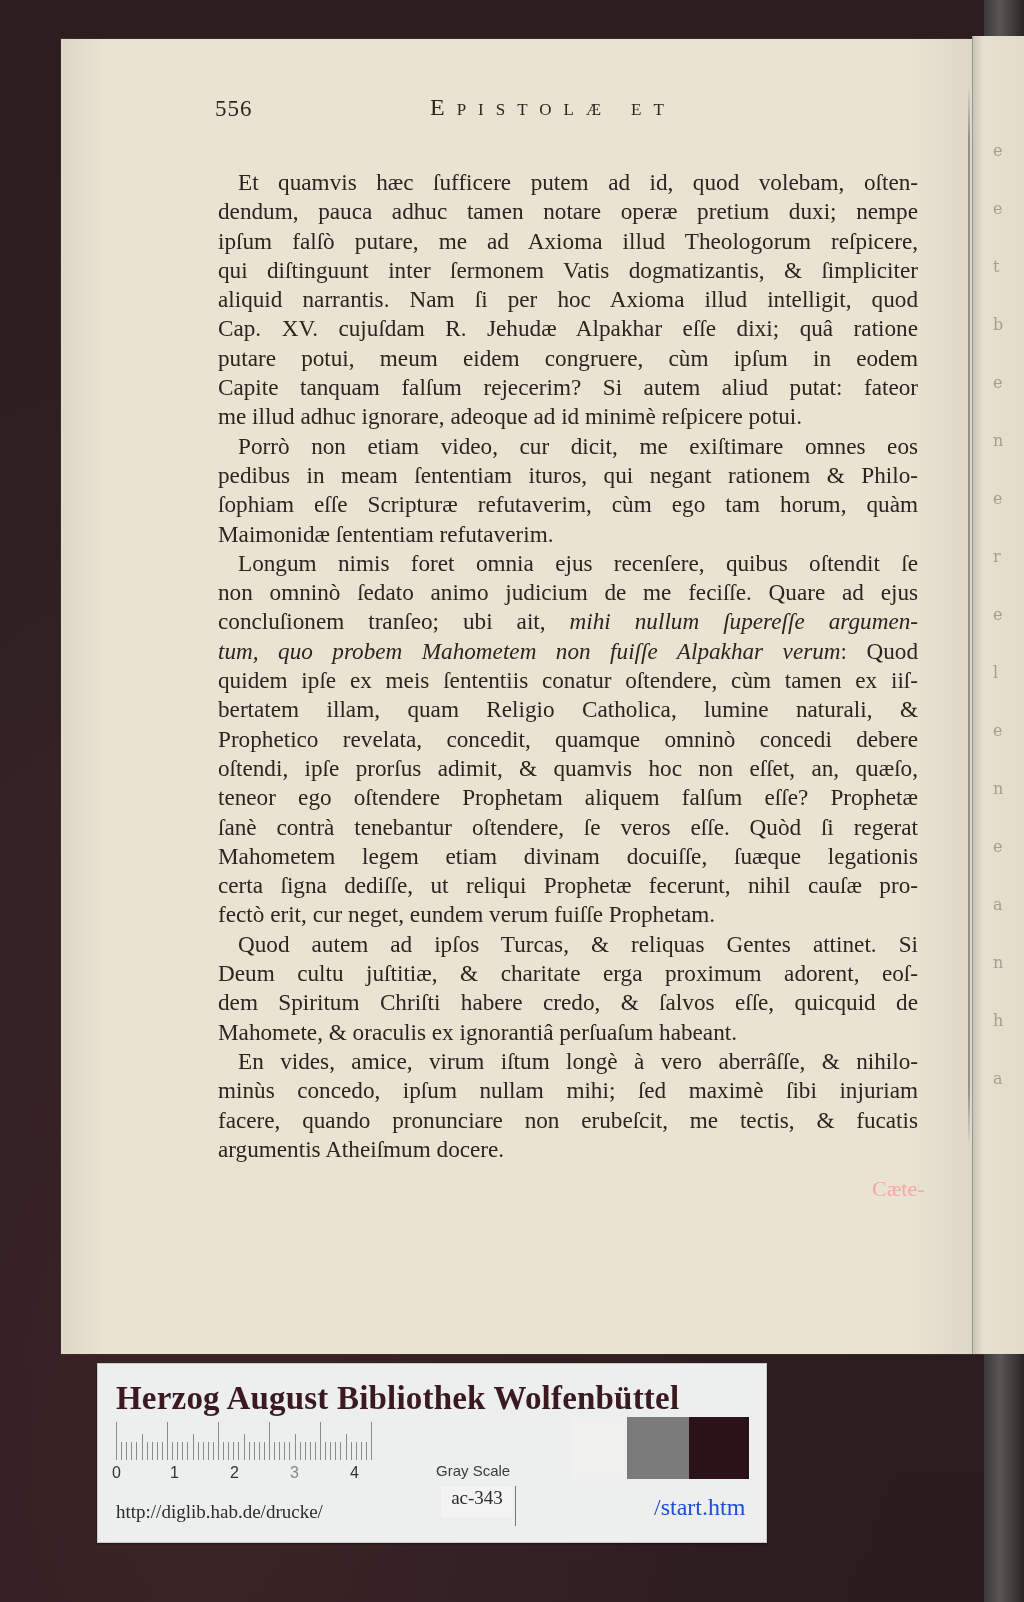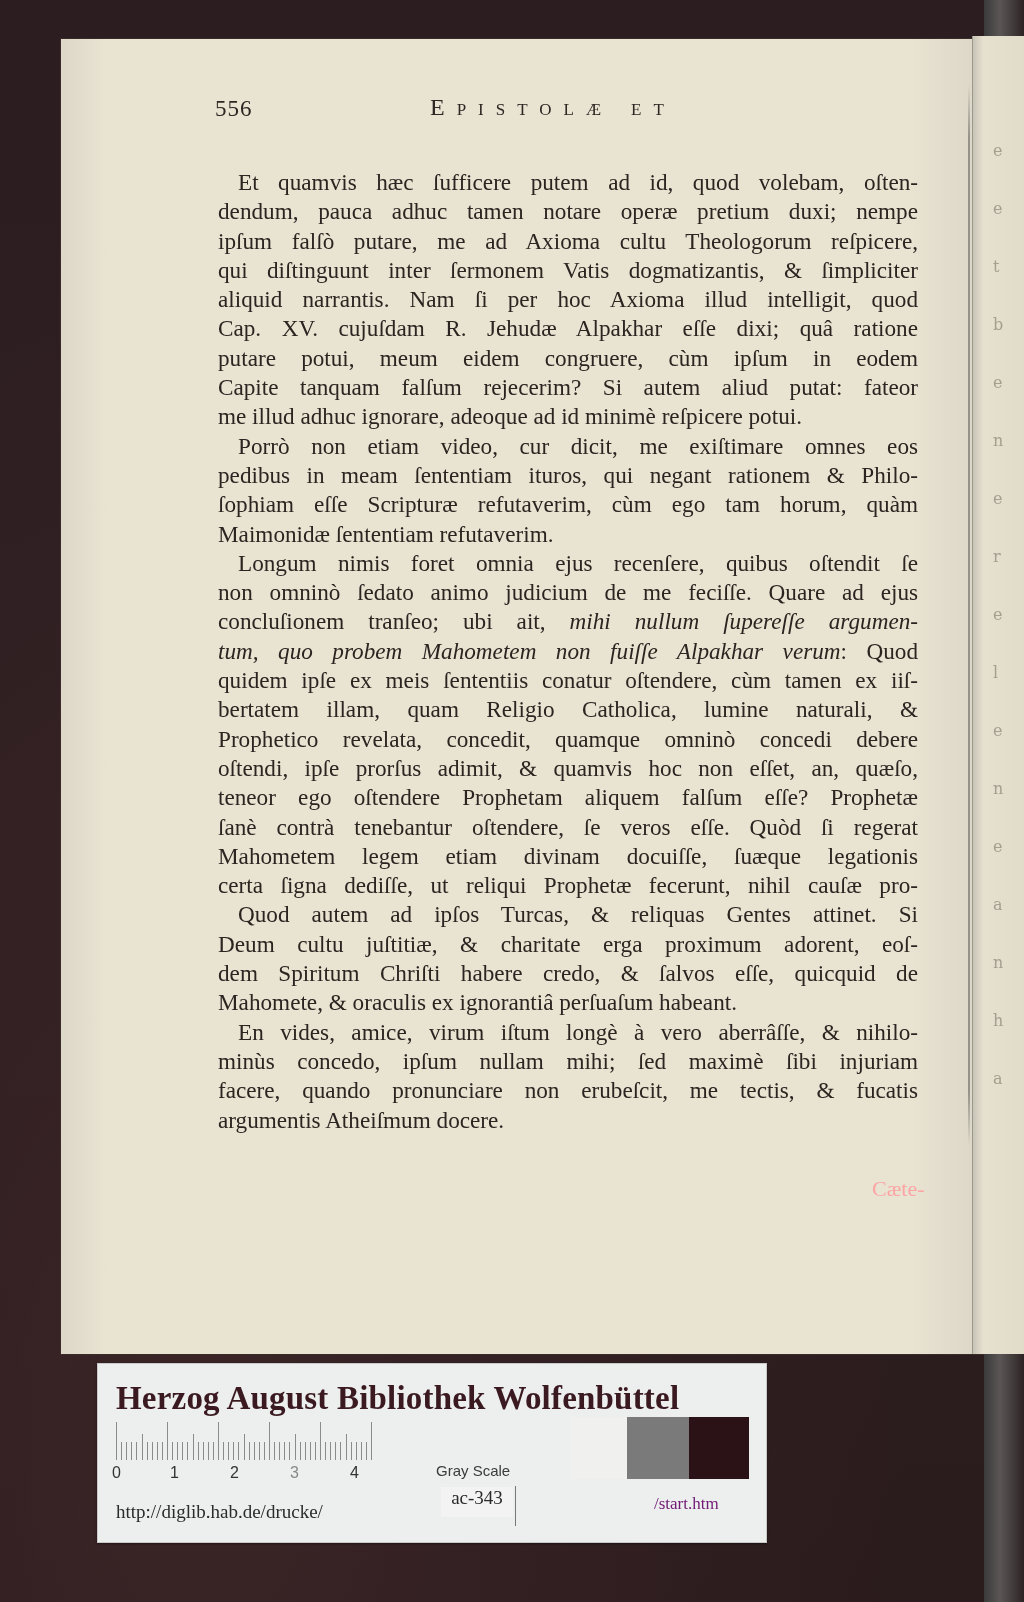--- a/index.html
+++ b/index.html
@@ -98,21 +98,21 @@
       position:absolute; left:18px; top:137px; font-size:19px; color:#2b2b2b;
       font-family:"Liberation Serif", serif;
     }
     .ac-code {
       position:absolute; left:343px; top:123px; width:72px; height:30px; font-size:19px;
       color:#2b2b2b; text-align:center; background:#f3f3f3;
       font-family:"Liberation Serif", serif;
     }
     .divider-vert { position:absolute; left:417px; top:122px; width:1px; height:40px; background:#777; }
     .url-right {
-      position:absolute; left:556px; top:130px; font-size:17px; color:#701a75;
+      position:absolute; left:556px; top:130px; font-size:24px; color:#1d4ed8;
       font-family:"Liberation Serif", serif;
     }
   </style>
 </head>
 <body>
 
 <div class="backdrop"></div>
 <div class="right-strip"></div>
 
 <div class="page"></div>
@@ -138,21 +138,21 @@
 <div class="gutter-line"></div>
 
 <div class="running-head">
   <span class="page-number">556</span>
   <span class="head-title">Epistolæ et</span>
 </div>
 
 <div class="text-block" id="textblock">
     <span class="line indent">Et quamvis hæc ſufficere putem ad id, quod volebam, oſten-</span>
     <span class="line">dendum, pauca adhuc tamen notare operæ pretium duxi; nempe</span>
-    <span class="line">ipſum falſò putare, me ad Axioma cultu Theologorum reſpicere,</span>
+    <span class="line">ipſum falſò putare, me ad Axioma illud Theologorum reſpicere,</span>
     <span class="line">qui diſtinguunt inter ſermonem Vatis dogmatizantis, &amp; ſimpliciter</span>
     <span class="line">aliquid narrantis. Nam ſi per hoc Axioma illud intelligit, quod</span>
     <span class="line">Cap. XV. cujuſdam R. Jehudæ Alpakhar eſſe dixi; quâ ratione</span>
     <span class="line">putare potui, meum eidem congruere, cùm ipſum in eodem</span>
     <span class="line">Capite tanquam falſum rejecerim? Si autem aliud putat: fateor</span>
     <span class="line last">me illud adhuc ignorare, adeoque ad id minimè reſpicere potui.</span>
     <span class="line indent">Porrò non etiam video, cur dicit, me exiſtimare omnes eos</span>
     <span class="line">pedibus in meam ſententiam ituros, qui negant rationem &amp; Philo-</span>
     <span class="line">ſophiam eſſe Scripturæ refutaverim, cùm ego tam horum, quàm</span>
     <span class="line last">Maimonidæ ſententiam refutaverim.</span>
@@ -161,20 +161,21 @@
     <span class="line"><span>concluſionem tranſeo; ubi ait, </span><span class="italic">mihi nullum ſupereſſe argumen-</span></span>
     <span class="line"><span class="italic">tum, quo probem Mahometem non fuiſſe Alpakhar verum</span><span>: Quod</span></span>
     <span class="line">quidem ipſe ex meis ſententiis conatur oſtendere, cùm tamen ex iiſ-</span>
     <span class="line">bertatem illam, quam Religio Catholica, lumine naturali, &amp;</span>
     <span class="line">Prophetico revelata, concedit, quamque omninò concedi debere</span>
     <span class="line">oſtendi, ipſe prorſus adimit, &amp; quamvis hoc non eſſet, an, quæſo,</span>
     <span class="line">teneor ego oſtendere Prophetam aliquem falſum eſſe? Prophetæ</span>
     <span class="line">ſanè contrà tenebantur oſtendere, ſe veros eſſe. Quòd ſi regerat</span>
     <span class="line">Mahometem legem etiam divinam docuiſſe, ſuæque legationis</span>
     <span class="line">certa ſigna dediſſe, ut reliqui Prophetæ fecerunt, nihil cauſæ pro-</span>
+    <span class="line last">fectò erit, cur neget, eundem verum fuiſſe Prophetam.</span>
     <span class="line indent">Quod autem ad ipſos Turcas, &amp; reliquas Gentes attinet. Si</span>
     <span class="line">Deum cultu juſtitiæ, &amp; charitate erga proximum adorent, eoſ-</span>
     <span class="line">dem Spiritum Chriſti habere credo, &amp; ſalvos eſſe, quicquid de</span>
     <span class="line last">Mahomete, &amp; oraculis ex ignorantiâ perſuaſum habeant.</span>
     <span class="line indent">En vides, amice, virum iſtum longè à vero aberrâſſe, &amp; nihilo-</span>
     <span class="line">minùs concedo, ipſum nullam mihi; ſed maximè ſibi injuriam</span>
     <span class="line">facere, quando pronunciare non erubeſcit, me tectis, &amp; fucatis</span>
     <span class="line last">argumentis Atheiſmum docere.</span>
   </div>
 

